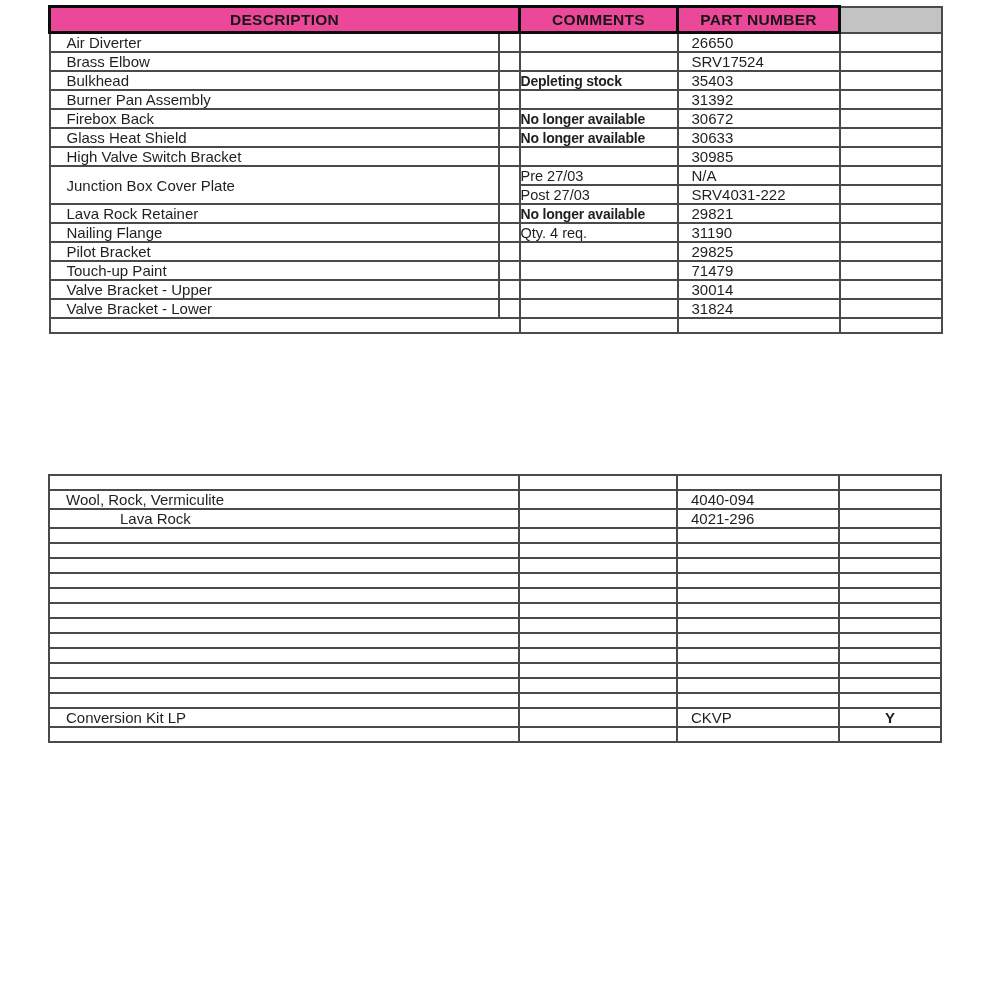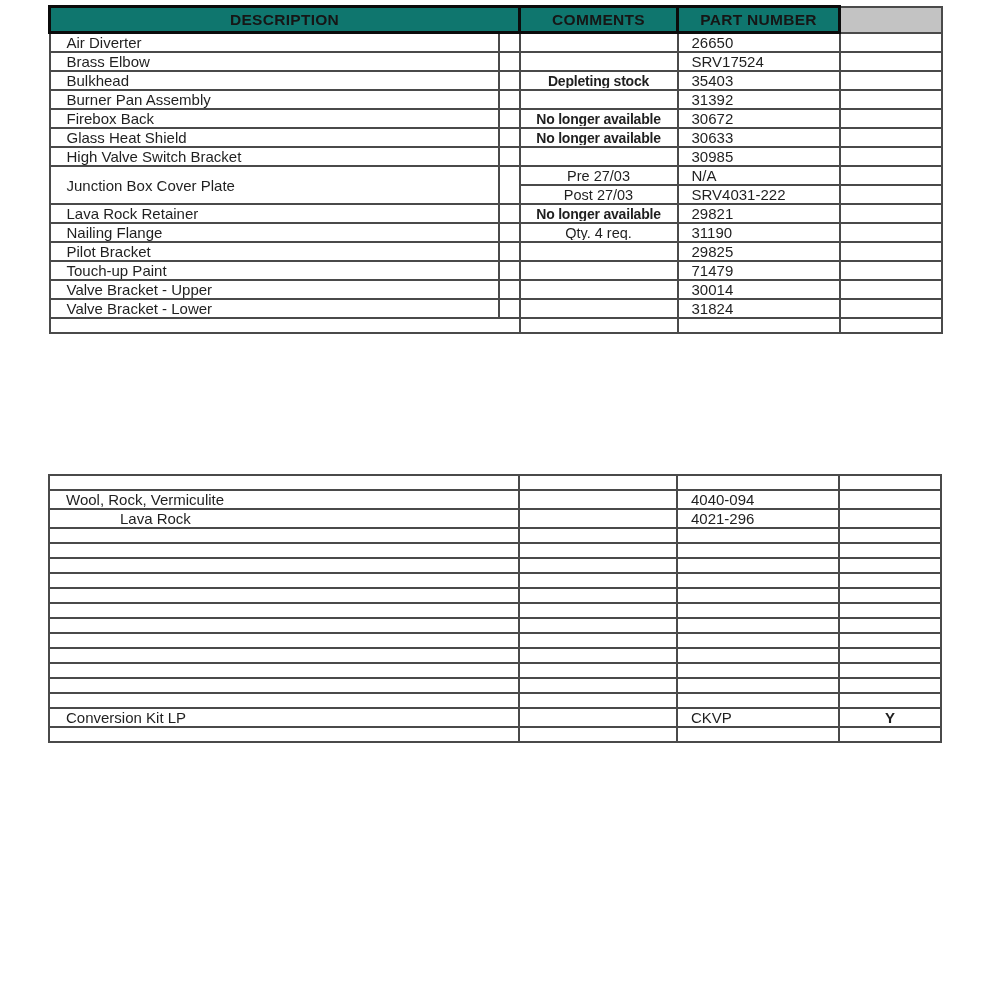--- a/index.html
+++ b/index.html
@@ -15,32 +15,32 @@
   }
   .t1 { top:5px;  left:48px; }
   .t2 { top:474px; left:48px; }
   .t1 thead tr { height:26px; }
   .tbl tbody tr { height:15px; }
   .tbl td {
     border:2px solid #4a4a4a; padding:0; vertical-align:middle;
     font-size:15px; overflow:hidden; white-space:nowrap; color:#1f1f1f;
   }
   .tbl th.hdr {
-    background:#0f766e; border:3px solid #0b0b0b;
+    background:#ec4899; border:3px solid #0b0b0b;
     font-size:15.5px; font-weight:bold; letter-spacing:0.3px;
     color:#161616; text-align:center; padding:0;
   }
   .tbl th.hdr-extra {
     border:2px solid #4a4a4a; border-left:3px solid #0b0b0b;
     background:#c3c3c3; padding:0;
   }
   td.desc { padding-left:16px; }
   td.desc.indent { padding-left:70px; }
   td.spacer { }
-  td.comments { text-align:center; font-size:14.5px;border-radius:11px; }
+  td.comments { text-align:left; font-size:14.5px; }
   td.comments.bold { font-weight:bold; font-size:14px; letter-spacing:-0.2px; }
   td.part { padding-left:13px; }
   td.flag { text-align:center; font-weight:bold; }
 </style>
 </head>
 <body>
 
 <div class="page">
 
   <table class="tbl t1">

